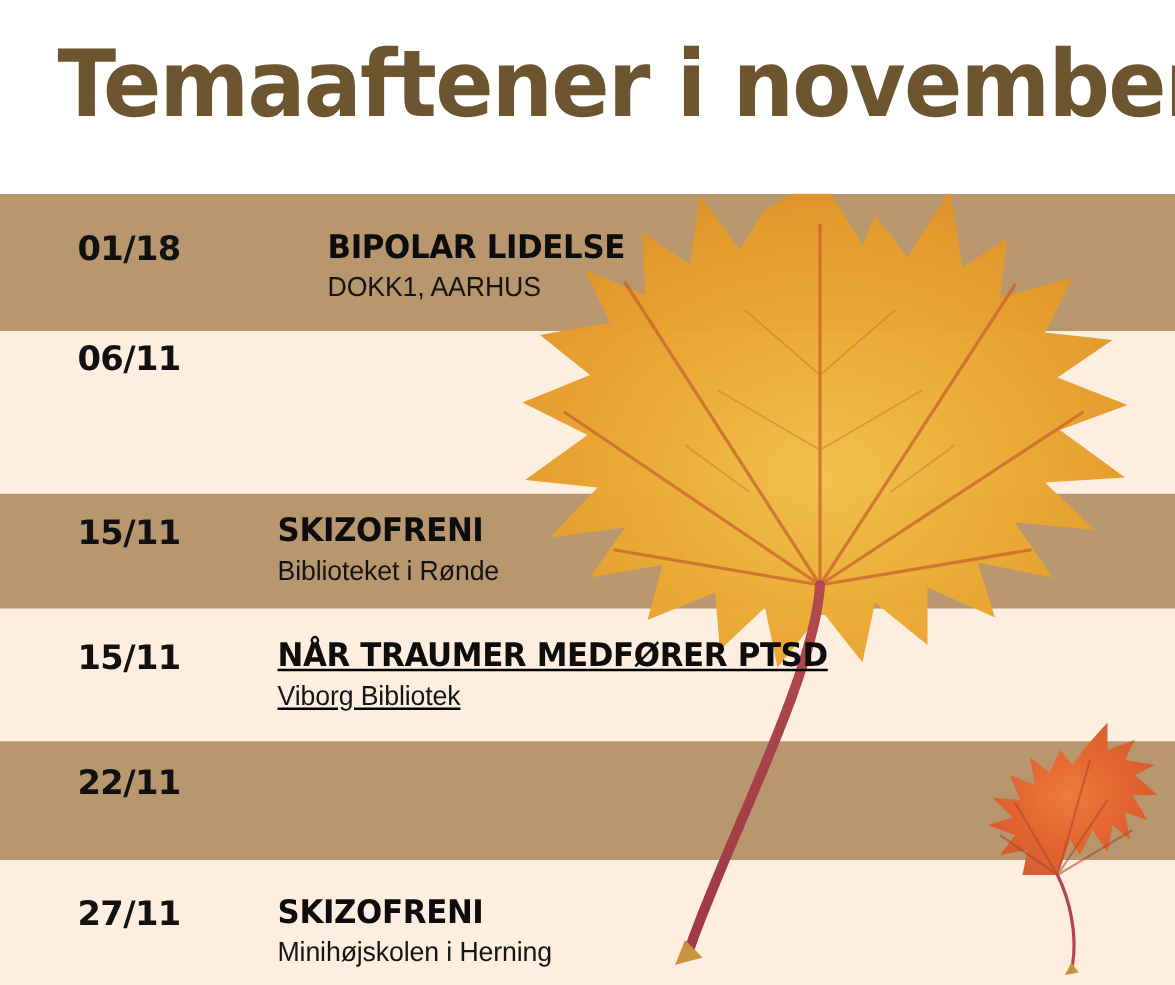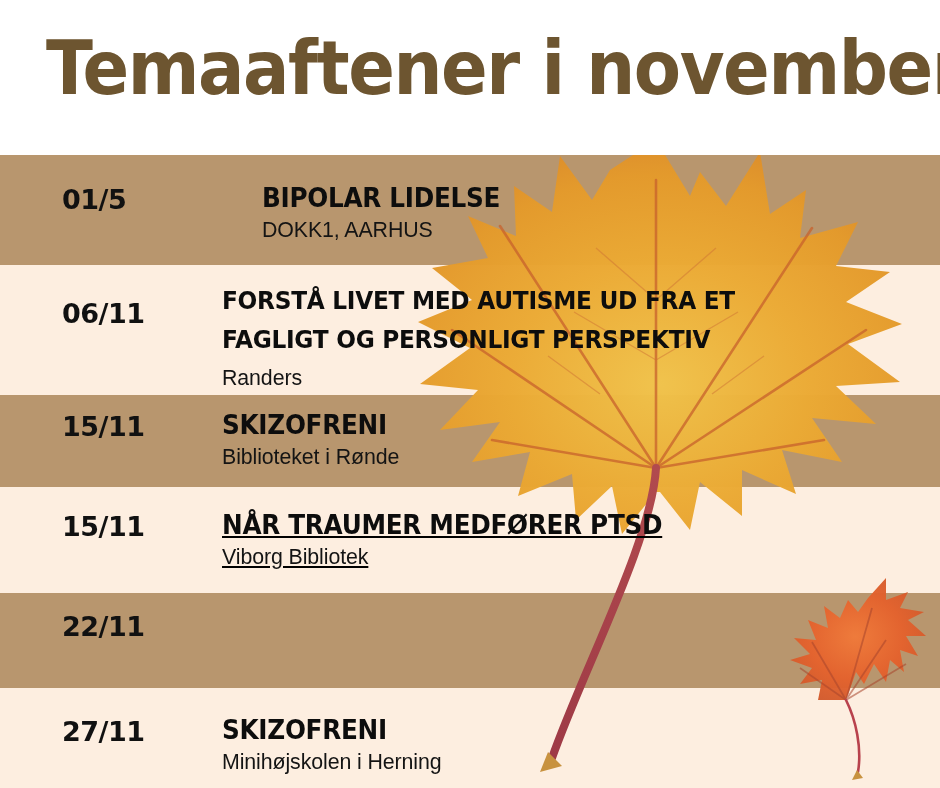--- a/index.html
+++ b/index.html
@@ -205,34 +205,29 @@
     </g>
   </svg>
 
   <div id="header">
     <div id="poster-title">Temaaftener i november</div>
   </div>
 
   <div id="rows">
 
     <div class="row" style="top:155px;height:110px;">
-      <div class="row-date" style="top:30px;">01/5</div>
+      <div class="row-date" style="top:30px;">01/18</div>
       <div class="row-body" style="top:26px;margin-left:40px;">
         <div class="row-title">BIPOLAR LIDELSE</div>
         <div class="row-venue">DOKK1, AARHUS</div>
       </div>
     </div>
 
     <div class="row" style="top:265px;height:130px;">
-      <div class="row-date" style="top:34px;">06/11</div>
-      <div class="row-body" style="top:16px;">
-        <div class="row-title two-line">FORSTÅ LIVET MED AUTISME UD FRA ET</div>
-        <div class="row-title two-line">FAGLIGT OG PERSONLIGT PERSPEKTIV</div>
-        <div class="row-venue" style="margin-top:4px;">Randers</div>
-      </div>
+      <div class="row-date" style="top:8px;">06/11</div>
     </div>
 
     <div class="row" style="top:395px;height:92px;">
       <div class="row-date" style="top:17px;">15/11</div>
       <div class="row-body" style="top:13px;">
         <div class="row-title">SKIZOFRENI</div>
         <div class="row-venue">Biblioteket i Rønde</div>
       </div>
     </div>
 

